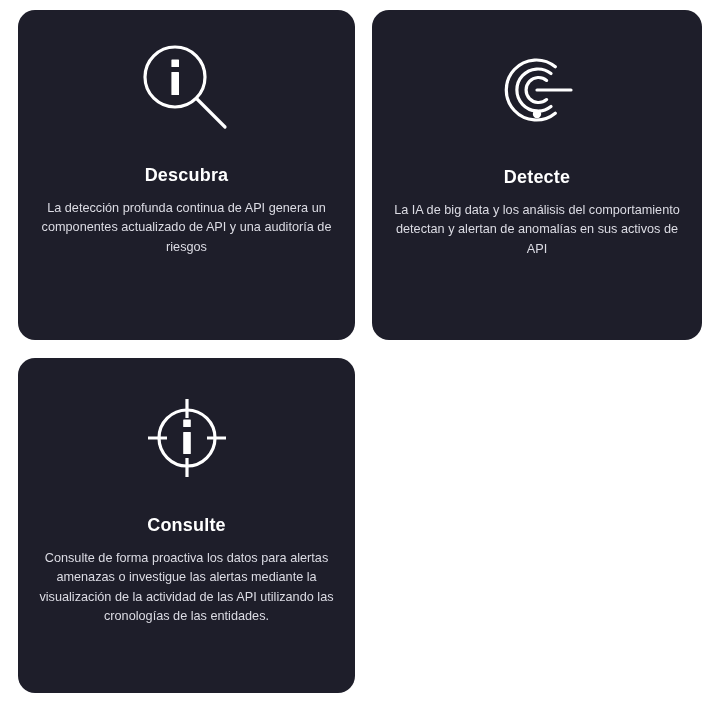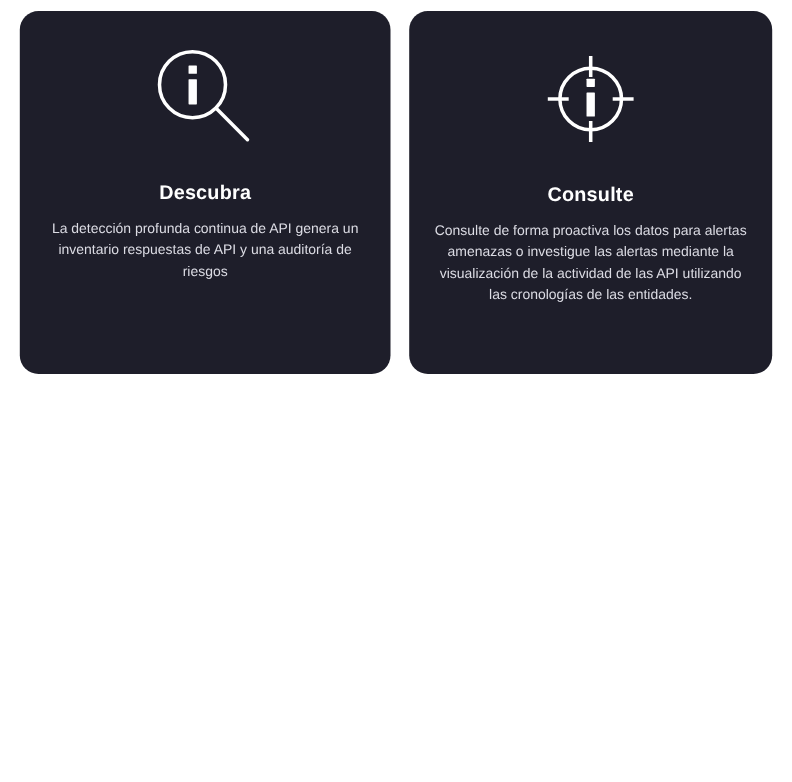--- a/index.html
+++ b/index.html
@@ -81,24 +81,42 @@
   <div class="card card-r1">
     <div class="card-icon">
       <svg width="100" height="100" viewBox="0 0 100 100" fill="none" stroke="#ffffff" stroke-width="3.2" stroke-linecap="round">
         <circle cx="38" cy="38" r="30"></circle>
         <line x1="59.5" y1="59.5" x2="88" y2="88"></line>
         <rect x="34.4" y="20.5" width="7.6" height="7.6" rx="0.6" fill="#ffffff" stroke="none"></rect>
         <rect x="34.4" y="33" width="7.6" height="23" rx="0.6" fill="#ffffff" stroke="none"></rect>
       </svg>
     </div>
     <h3 class="card-title">Descubra</h3>
-    <p class="card-desc">La detección profunda continua de API genera un inventario respuestas de API y una auditoría de riesgos</p>
+    <p class="card-desc">La detección profunda continua de API genera un componentes actualizado de API y una auditoría de riesgos</p>
   </div>
 
 
+  <div class="card card-r2">
+    <div class="card-icon">
+      <svg width="100" height="100" viewBox="0 0 100 100" fill="none" stroke="#ffffff" stroke-width="3.2" stroke-linecap="round">
+
+        <path d="M 68.3 26.8 A 30 30 0 1 0 68.3 73.2"></path>
+
+        <path d="M 64.0 33.6 A 21 21 0 1 0 64.0 66.4"></path>
+
+        <path d="M 59.6 40.4 A 12.5 12.5 0 1 0 59.6 59.6"></path>
+
+        <line x1="50" y1="50" x2="84" y2="50"></line>
+
+        <circle cx="50" cy="74" r="4.2" fill="#ffffff" stroke="none"></circle>
+      </svg>
+    </div>
+    <h3 class="card-title">Detecte</h3>
+    <p class="card-desc">La IA de big data y los análisis del comportamiento detectan y alertan de anomalías en sus activos de API</p>
+  </div>
 
   <div class="card card-r2">
     <div class="card-icon">
       <svg width="100" height="100" viewBox="0 0 100 100" fill="none" stroke="#ffffff" stroke-width="3.2" stroke-linecap="butt">
         <circle cx="50" cy="50" r="28"></circle>
         <line x1="50" y1="11" x2="50" y2="30"></line>
         <line x1="50" y1="70" x2="50" y2="89"></line>
         <line x1="11" y1="50" x2="30" y2="50"></line>
         <line x1="70" y1="50" x2="89" y2="50"></line>
         <rect x="46.2" y="31.5" width="7.6" height="7.6" rx="0.6" fill="#ffffff" stroke="none"></rect>

